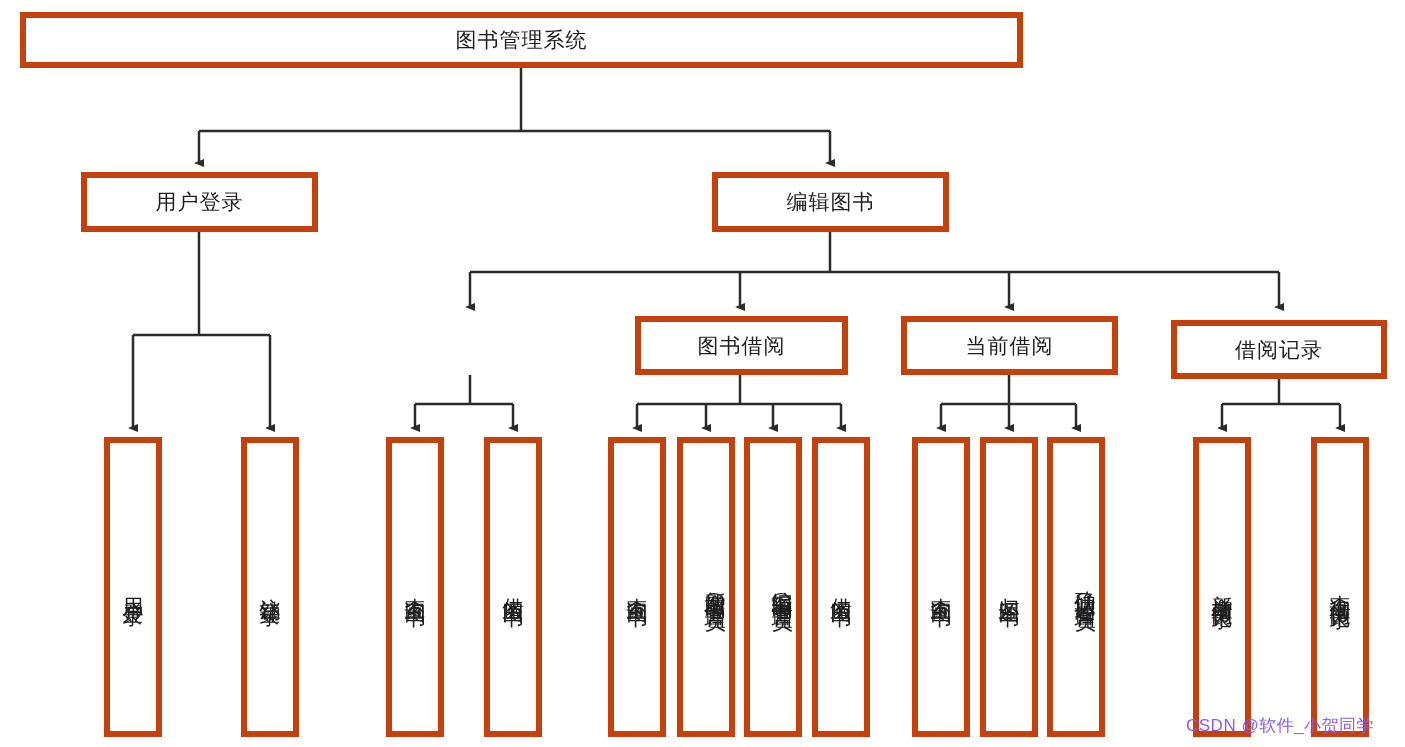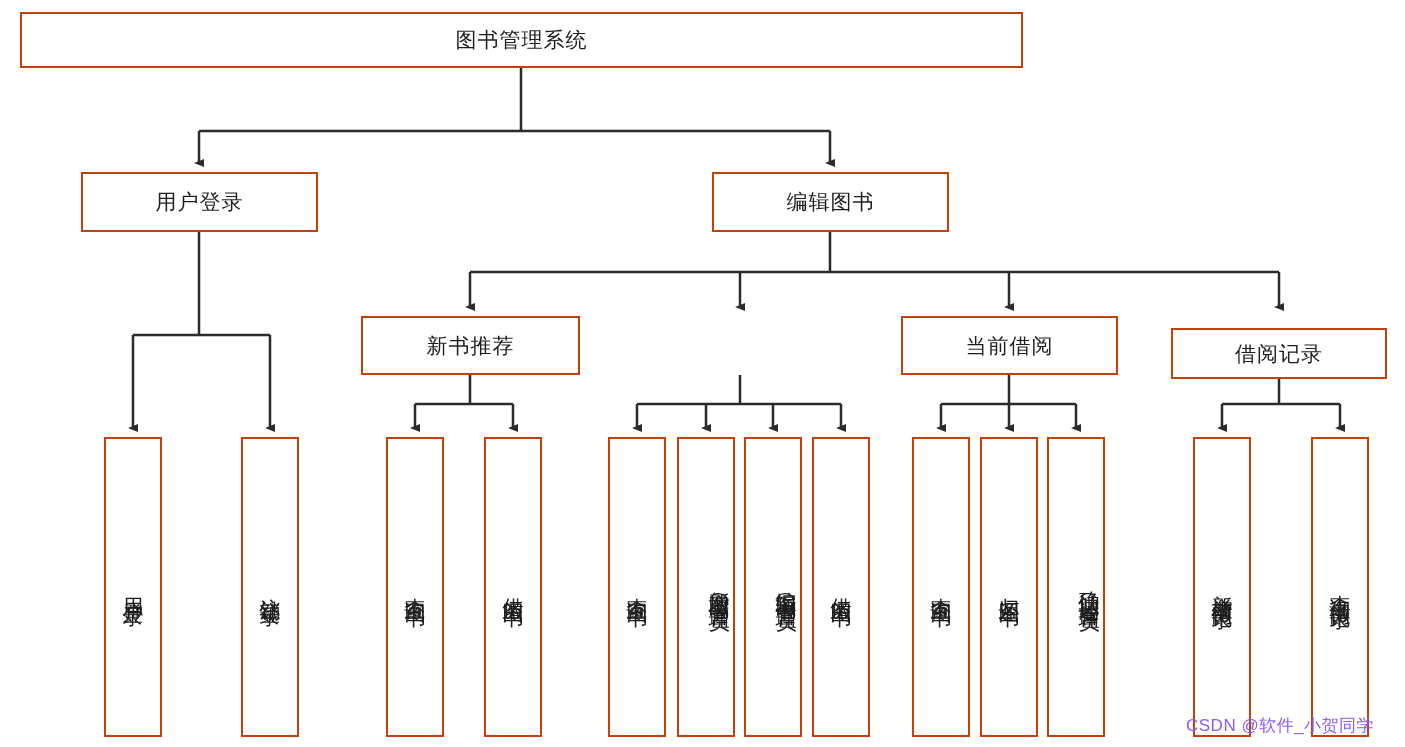--- a/index.html
+++ b/index.html
@@ -21,21 +21,21 @@
     position: absolute;
     left: 0;
     top: 0;
     width: 1405px;
     height: 747px;
     pointer-events: none;
   }
   .node {
     position: absolute;
     box-sizing: border-box;
-    border: 2px solid #c2410c;
+    border: 6px solid #c2410c;
     background: #ffffff;
     display: flex;
     align-items: center;
     justify-content: center;
     color: #1d1d1d;
   }
   .node.horiz {
     font-size: 21px;
     letter-spacing: 1px;
   }
@@ -113,23 +113,23 @@
       <path d="M1222,404 L1222,428" marker-end="url(#arrow)"></path>
       <path d="M1340,404 L1340,428" marker-end="url(#arrow)"></path>
     </g>
   </svg>
 
   <div class="node horiz" style="left:20px; top:12px; width:1003px; height:56px;">图书管理系统</div>
 
   <div class="node horiz" style="left:81px; top:172px; width:237px; height:60px;">用户登录</div>
   <div class="node horiz" style="left:712px; top:172px; width:237px; height:60px;">编辑图书</div>
 
-  <div class="node horiz" style="left:361px; top:316px; width:219px; height:59px;">新书推荐</div>
+  <div class="node horiz" style="left:635px; top:316px; width:213px; height:59px;">图书借阅</div>
   <div class="node horiz" style="left:901px; top:316px; width:217px; height:59px;text-align:right;">当前借阅</div>
-  <div class="node horiz" style="left:1171px; top:328px; width:216px; height:51px;">借阅记录</div>
+  <div class="node horiz" style="left:1171px; top:320px; width:216px; height:59px;">借阅记录</div>
 
   <div class="node vert" style="left:104px; top:437px; width:58px; height:300px;">用户登录</div>
   <div class="node vert" style="left:241px; top:437px; width:58px; height:300px;">注销登录</div>
 
   <div class="node vert" style="left:386px; top:437px; width:58px; height:300px;">查询图书</div>
   <div class="node vert" style="left:484px; top:437px; width:58px; height:300px;">借阅图书</div>
 
   <div class="node vert" style="left:608px; top:437px; width:58px; height:300px;">查询图书</div>
   <div class="node vert topalign" style="left:677px; top:437px; width:58px; height:300px;">新增图书（管理员）</div>
   <div class="node vert topalign" style="left:744px; top:437px; width:58px; height:300px;">编辑图书（管理员）</div>

